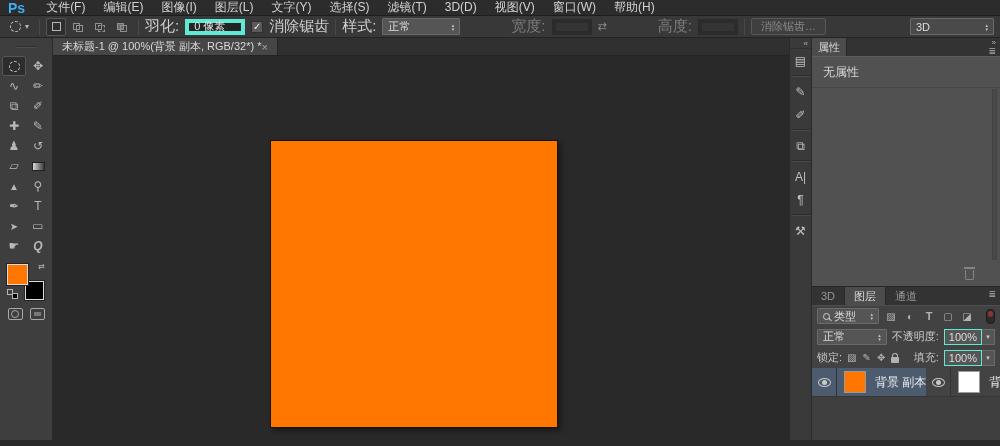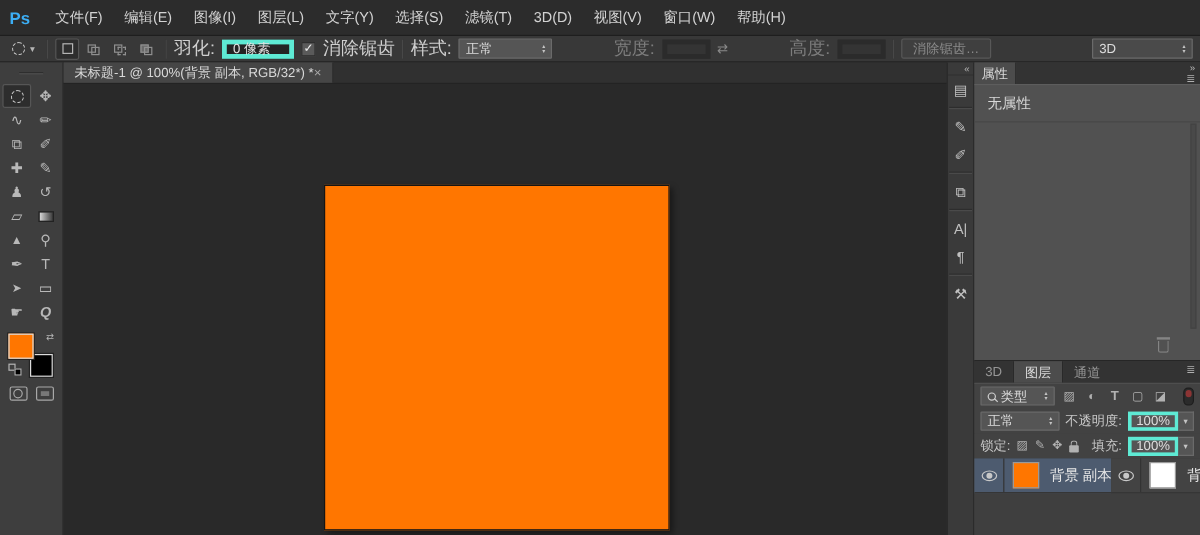--- a/index.html
+++ b/index.html
@@ -2,21 +2,21 @@
 <html><head>
 <meta charset="utf-8">
 <style>
   * { box-sizing: border-box; margin:0; padding:0; }
   html,body { width:1000px; height:446px; overflow:hidden; }
   body {
     font-family:"Liberation Sans","DejaVu Sans",sans-serif;
     font-size:12px; color:#cccccc; background:#292929; user-select:none;
   }
   
-  .menubar { height:30px; background:#2c2c2c; border-bottom:1px solid #1e1e1e;
+  .menubar { height:16px; background:#2c2c2c; border-bottom:1px solid #1e1e1e;
              display:flex; align-items:center; padding-left:6px; }
   .logo { color:#3caef5; font-weight:bold; font-size:14px; padding:0 12px 0 2px; }
   .menu-item { padding:0 9px; font-size:12px; color:#d2d2d2; line-height:21px; white-space:nowrap; }
   
   .optionsbar { height:22px; background:#383838; border-bottom:1px solid #242424;
                 display:flex; align-items:center; padding:0 6px; gap:6px; }
   .obar-sep { width:1px; height:16px; background:#2b2b2b; border-right:1px solid #484848; }
   .preset { display:flex; align-items:center; gap:4px; padding:0 4px; height:18px; }
   .dcirc { width:11px; height:11px; border:1px dashed #c0c0c0; border-radius:50%; }
   .dd-arrow { font-size:8px; color:#b5b5b5; }
@@ -120,21 +120,21 @@
                 transform:rotate(45deg); right:-3px; bottom:-1px; }
   .ficon { color:#b2b2b2; font-size:10px; width:14px; text-align:center; }
   .ficon.ft { font-size:11px; font-weight:bold; }
   .ftoggle { margin-left:auto; width:9px; height:15px; background:#2b2b2b; border:1px solid #1d1d1d;
              border-radius:4px; position:relative; }
   .ftoggle::after { content:''; position:absolute; left:1px; right:1px; top:1px; height:6px;
                     background:#8c3434; border-radius:3px; }
   .blend-select { width:80px; height:16px; }
   .llabel { font-size:11px; color:#c8c8c8; white-space:nowrap; }
   .vbox { display:flex; height:16px; }
-  .vbox .v { background:#555555; border:3px solid #5eead4; padding:0 4px; font-size:11px;
+  .vbox .v { background:#555555; border:1px solid #5eead4; padding:0 4px; font-size:11px;
              color:#dddddd; display:flex; align-items:center; min-width:34px; justify-content:flex-end; }
   .vbox .d { width:13px; background:#555555; border:1px solid #6a6a6a; border-left:none;
              display:flex; align-items:center; justify-content:center; font-size:7px; color:#c5c5c5; }
   .lock-icons { display:flex; gap:6px; align-items:center; }
   .licon { color:#b2b2b2; font-size:10px; }
   .mlock { width:8px; height:6px; background:#b2b2b2; border-radius:1px; position:relative; margin-top:4px; }
   .mlock::before { content:''; position:absolute; top:-4px; left:1px; width:4px; height:4px;
                    border:1px solid #b2b2b2; border-bottom:none; border-radius:3px 3px 0 0; }
   .l-list { flex:1; background:#3f3f3f; display:flex; flex-direction:row; min-height:0; }
   .layer-row { height:29px; display:flex; align-items:center; background:#434343;

